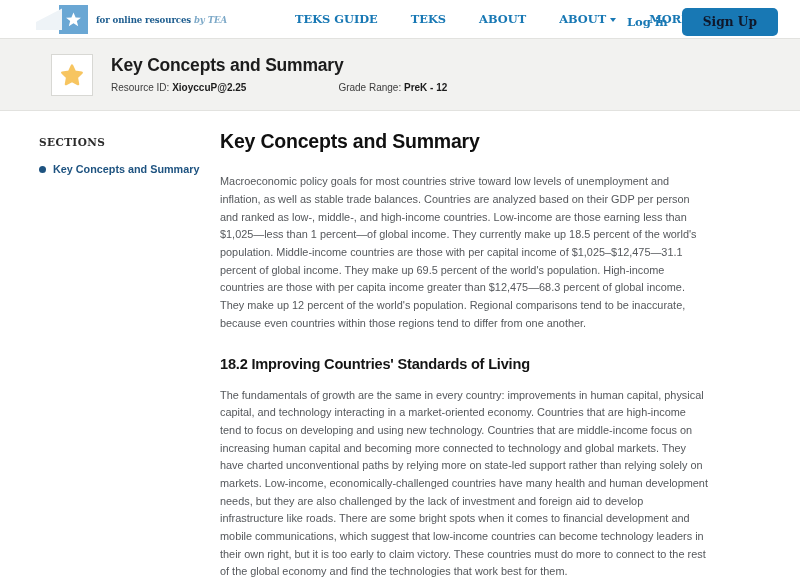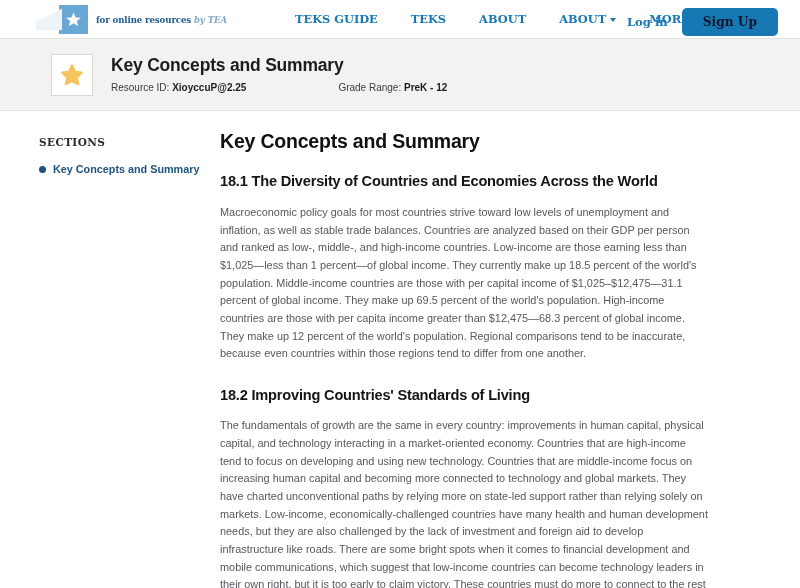--- a/index.html
+++ b/index.html
@@ -286,20 +286,19 @@
     <div class="sections-label">SECTIONS</div>
     <a class="section-link" href="#">
       <span class="bullet"></span>
       <span>Key Concepts and Summary</span>
     </a>
   </aside>
 
   <main class="content">
     <h1>Key Concepts and Summary</h1>
 
-    <h2>18.1 The Diversity of Countries and Economies Across the World</h2>
     <p>Macroeconomic policy goals for most countries strive toward low levels of unemployment and inflation, as well as stable trade balances. Countries are analyzed based on their GDP per person and ranked as low-, middle-, and high-income countries. Low-income are those earning less than $1,025—less than 1 percent—of global income. They currently make up 18.5 percent of the world's population. Middle-income countries are those with per capital income of $1,025–$12,475—31.1 percent of global income. They make up 69.5 percent of the world's population. High-income countries are those with per capita income greater than $12,475—68.3 percent of global income. They make up 12 percent of the world's population. Regional comparisons tend to be inaccurate, because even countries within those regions tend to differ from one another.</p>
 
     <h2>18.2 Improving Countries' Standards of Living</h2>
     <p>The fundamentals of growth are the same in every country: improvements in human capital, physical capital, and technology interacting in a market-oriented economy. Countries that are high-income tend to focus on developing and using new technology. Countries that are middle-income focus on increasing human capital and becoming more connected to technology and global markets. They have charted unconventional paths by relying more on state-led support rather than relying solely on markets. Low-income, economically-challenged countries have many health and human development needs, but they are also challenged by the lack of investment and foreign aid to develop infrastructure like roads. There are some bright spots when it comes to financial development and mobile communications, which suggest that low-income countries can become technology leaders in their own right, but it is too early to claim victory. These countries must do more to connect to the rest of the global economy and find the technologies that work best for them.</p>
 
   </main>
 </div>
 
 </body></html>

